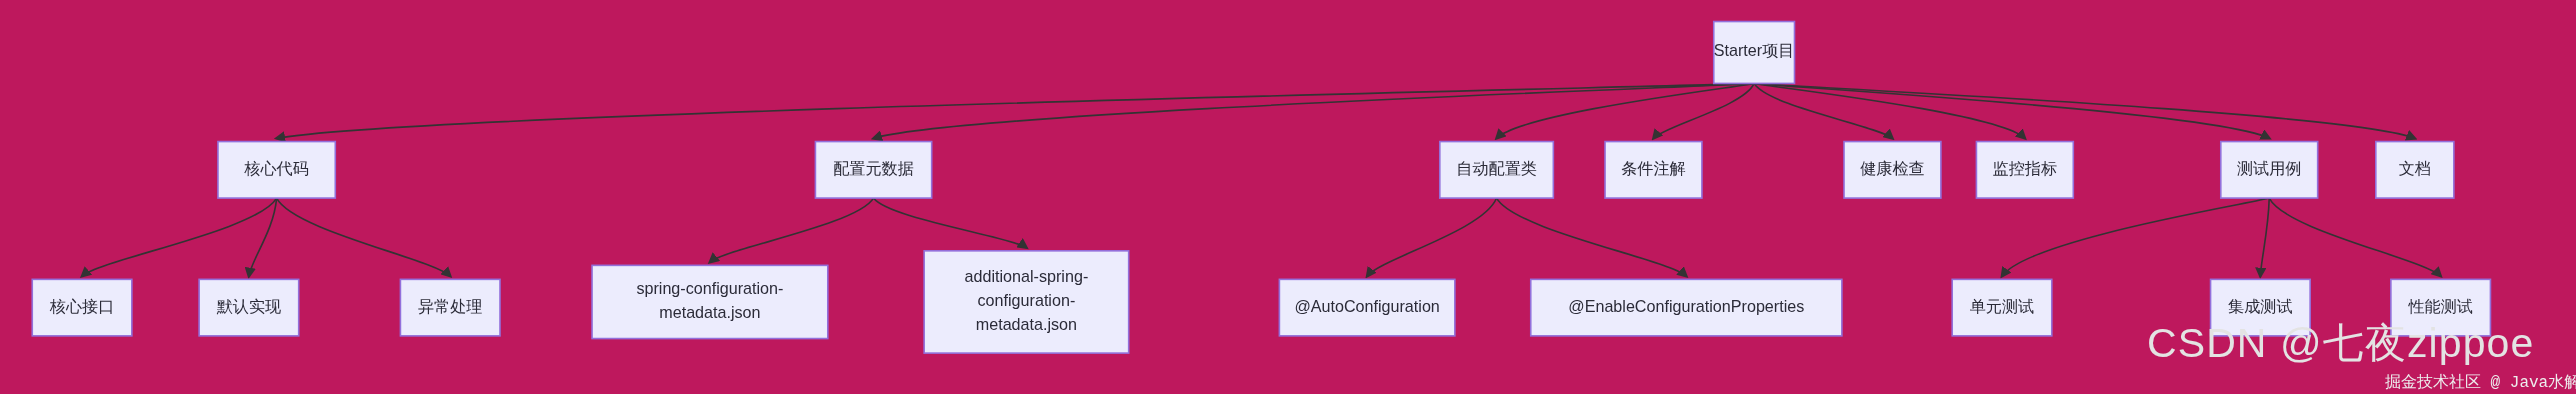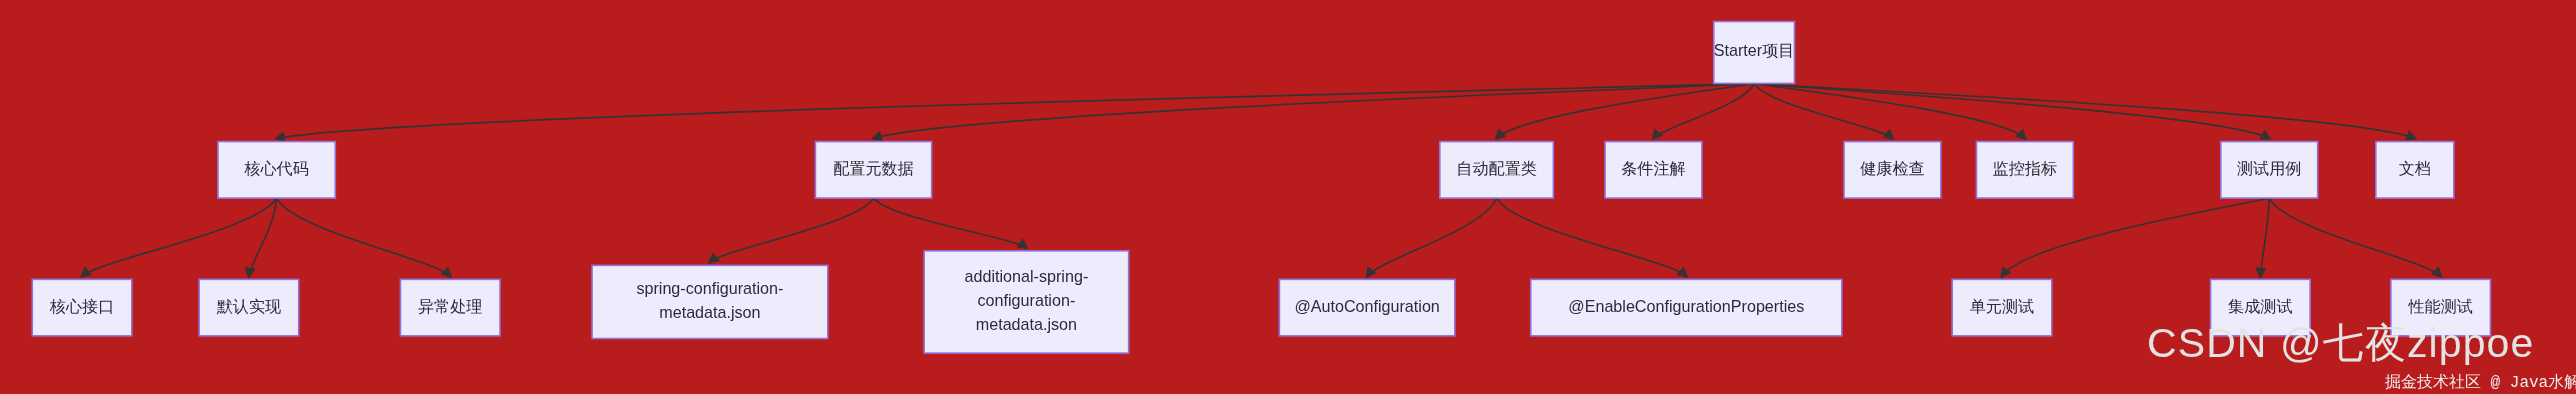--- a/index.html
+++ b/index.html
@@ -4,21 +4,21 @@
 <style>
   html, body {
     margin: 0;
     padding: 0;
     background: #ffffff;
   }
   #stage {
     position: relative;
     width: 2576px;
     height: 394px;
-    background: #b91c1c;
+    background: #be185d;
     overflow: hidden;
     font-family: "Liberation Sans", "DejaVu Sans", sans-serif;
   }
   svg#graph {
     position: absolute;
     left: 0;
     top: 0;
     width: 2576px;
     height: 394px;
   }

